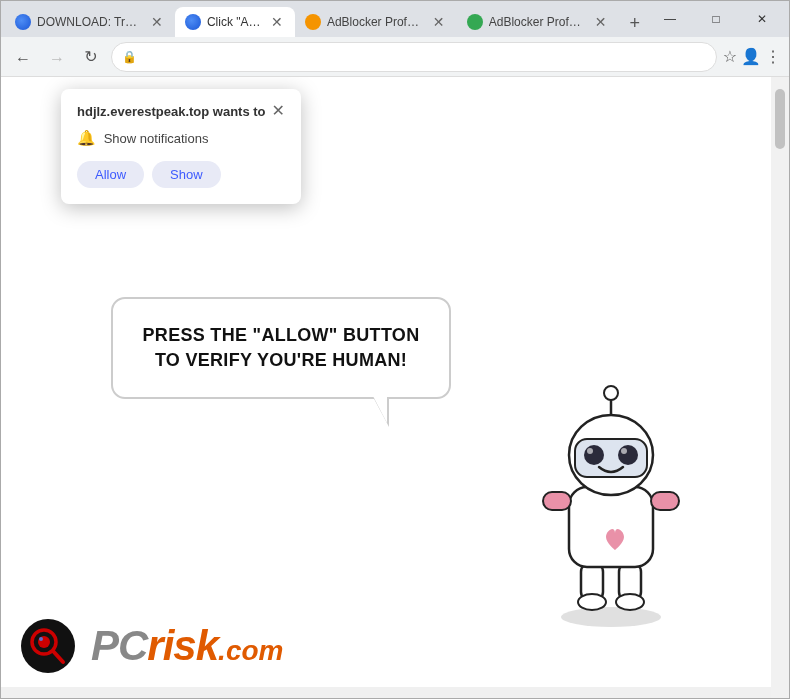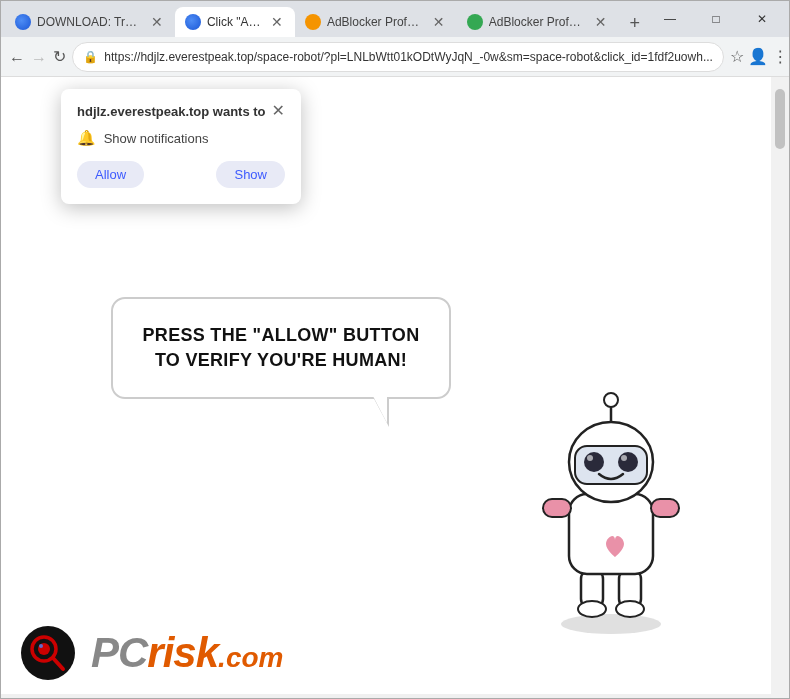--- a/index.html
+++ b/index.html
@@ -170,21 +170,21 @@
     .page-content {
       flex: 1;
       background: #f0f0f0;
       position: relative;
       overflow: hidden;
     }
     .page-inner {
       position: absolute;
       inset: 0;
       background: #fff;
-      margin: 0 18px 4px 0;
+      margin: 0 18px 11px 0;
     }
 
     
     .notif-popup {
       position: absolute;
       top: 12px;
       left: 60px;
       background: #fff;
       border-radius: 8px;
       box-shadow: 0 4px 20px rgba(0,0,0,0.25);
@@ -219,21 +219,21 @@
       font-size: 15px;
       color: #555;
     }
     .notif-desc {
       font-size: 13px;
       color: #444;
     }
     .notif-actions {
       display: flex;
       gap: 8px;
-      justify-content: space-between;
+      justify-content: flex-start;
     }
     .notif-btn {
       padding: 6px 18px;
       border-radius: 20px;
       font-size: 13px;
       cursor: pointer;
       border: none;
     }
     .notif-btn.allow {
       background: #e8eaf6;
@@ -382,21 +382,20 @@
       <div class="win-btn close">✕</div>
     </div>
   </div>
 
   <div class="toolbar">
     <div class="toolbar-btn">←</div>
     <div class="toolbar-btn disabled">→</div>
     <div class="toolbar-btn">↻</div>
     <div class="omnibar">
       <span class="omnibar-lock">🔒</span>
-      <span class="omnibar-url">https://hdjlz.everestpeak.top/space-robot/?pl=LNLbWtt01kODtWyJqN_-0w&amp;sm=space-robot&amp;click_id=1fdf2uowh...</span>
     </div>
     <div class="toolbar-right">
       <span class="omnibar-star">☆</span>
       <span class="omnibar-account">👤</span>
       <span class="omnibar-menu">⋮</span>
     </div>
   </div>
 
   <div class="page-content">
     <div class="page-inner">

